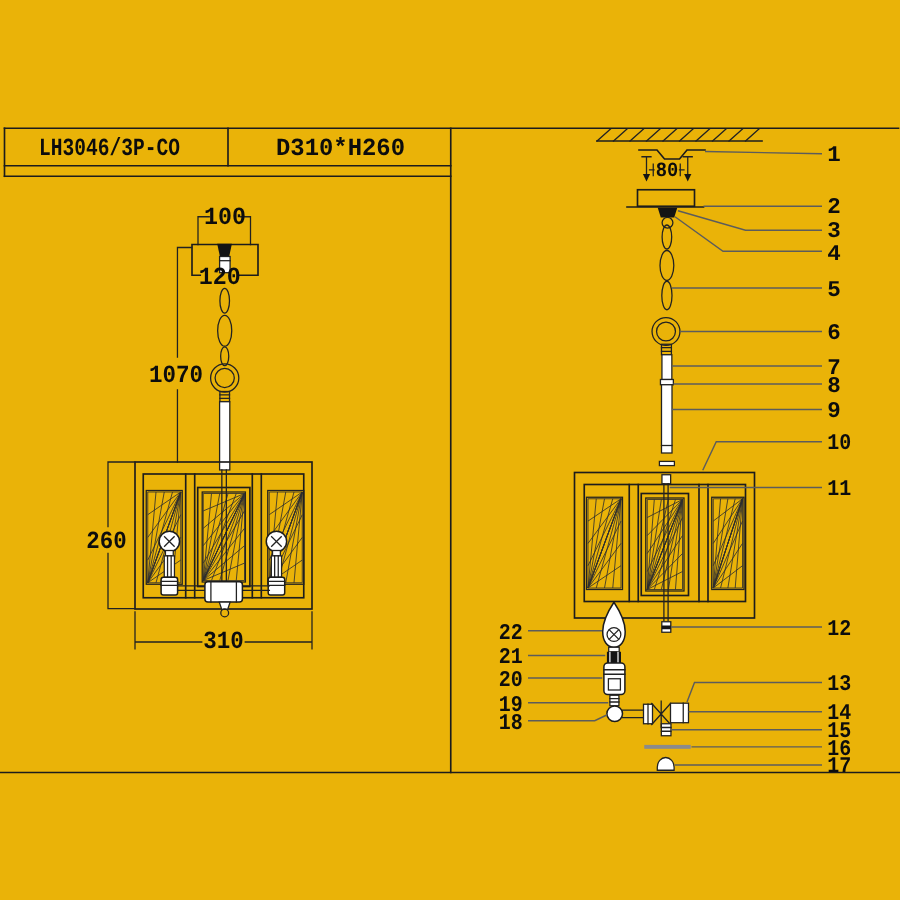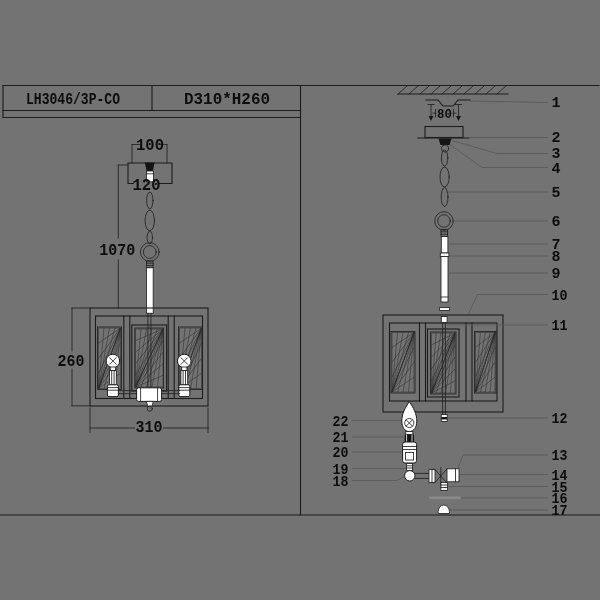--- a/index.html
+++ b/index.html
@@ -1,16 +1,16 @@
 <!DOCTYPE html>
 <html><head>
 <meta charset="utf-8">
 <style>
   html,body{margin:0;padding:0;background:#fff;}
-  .stage{position:relative;width:600px;height:600px;background:#737373;overflow:hidden;
+  .stage{position:relative;width:600px;height:600px;background:#eab308;overflow:hidden;
          font-family:"Liberation Mono","DejaVu Sans Mono",monospace;}
   svg{position:absolute;left:0;top:0;}
   .s {stroke:#1c1c1c;stroke-width:1.1;fill:none;stroke-linecap:square;}
   .s2{stroke:#222;stroke-width:.85;fill:none;stroke-linecap:square;}
   .f {fill:#141414;stroke:none;}
   .w {fill:#ffffff;stroke:#1c1c1c;stroke-width:1;}
   .w2{fill:#ffffff;stroke:#222;stroke-width:.85;}
   .lead{stroke:#5c5c5c;stroke-width:.95;fill:none;}
   .bar{fill:#8b8b8b;stroke:none;}
   text{font-family:"Liberation Mono","DejaVu Sans Mono",monospace;font-weight:700;fill:#0d0d0d;}

